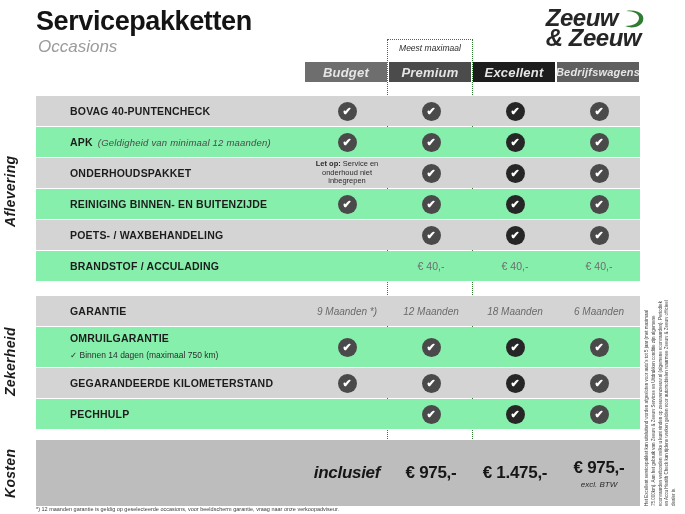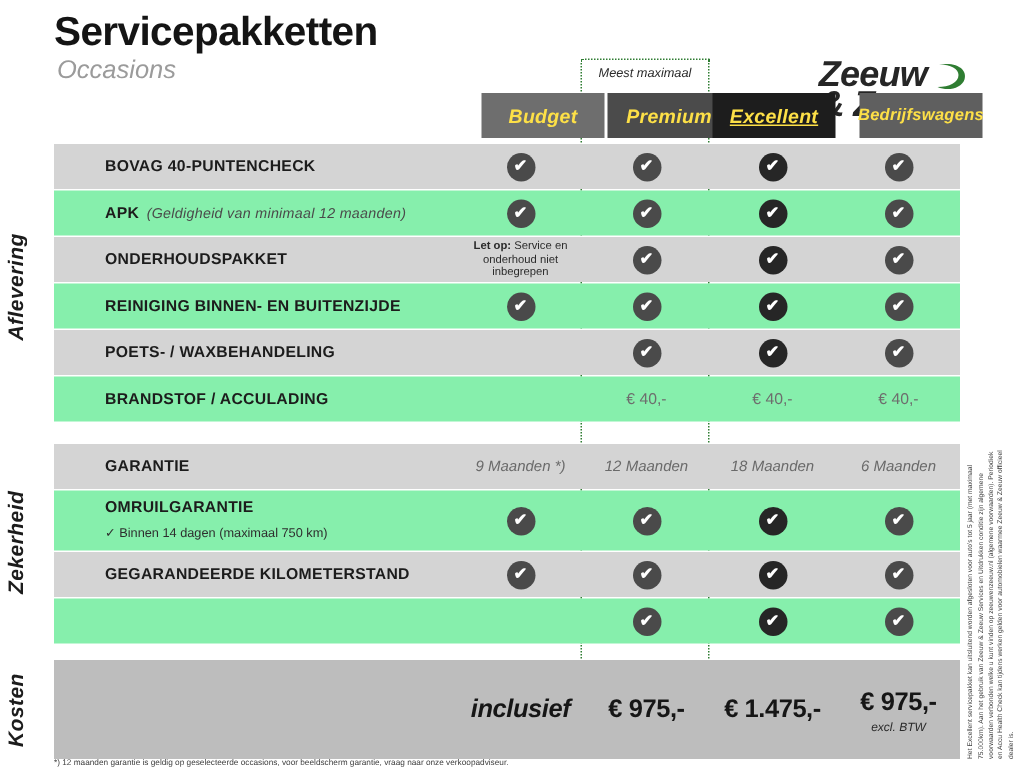--- a/index.html
+++ b/index.html
@@ -18,42 +18,40 @@
     position:absolute;left:36px;top:6px;
     font-size:27px;font-weight:bold;letter-spacing:-0.4px;color:#141414;
   }
   .subtitle{
     position:absolute;left:38px;top:37px;
     font-size:17px;font-style:italic;color:#9b9b9b;font-weight:normal;
   }
   .logo{
     position:absolute;right:44px;top:8px;
     text-align:left;
-    margin-top:32px;
   }
   .logo-l1,.logo-l2{
     font-size:24px;font-weight:bold;font-style:italic;color:#262626;
     line-height:20px;letter-spacing:-0.5px;
   }
   .logo-swoosh{
     position:absolute;right:-4px;top:0px;
     width:22px;height:22px;
   }
 
   
   .colhead{
-    position:absolute;top:62px;height:30px;
-    color:#fde047;font-size:13px;font-weight:bold;font-style:italic;
+    position:absolute;top:62px;height:20px;
+    color:#e5e5e5;font-size:13px;font-weight:bold;font-style:italic;
     display:flex;align-items:center;justify-content:center;
     letter-spacing:0.2px;
-    margin-left:16px;
   }
   .c-budget{left:305px;width:82px;background:#6e6e6e;}
   .c-premium{left:389px;width:82px;background:#4b4b4b;}
-  .c-excellent{left:459px;width:82px;background:#1d1d1d;text-decoration:underline;}
+  .c-excellent{left:473px;width:82px;background:#1d1d1d;}
   .c-bedrijf{left:557px;width:82px;background:#5f5f5f;font-size:11px;}
 
   .meest{
     position:absolute;left:389px;top:43px;width:82px;
     text-align:center;font-size:8.5px;font-style:italic;color:#2b2b2b;
   }
 
   
   .premium-frame{
     position:absolute;left:387px;top:39px;width:86px;height:466px;
@@ -324,20 +322,21 @@
         </div>
       <div class="cell col2">
           <span class="check dark">✔</span>
         </div>
       <div class="cell col3">
           <span class="check">✔</span>
         </div>
     </div>
 
     <div class="row plain" style="top:103px;">
+      <div class="row-label">PECHHULP</div>
       <div class="cell col0"></div>
       <div class="cell col1">
           <span class="check">✔</span>
         </div>
       <div class="cell col2">
           <span class="check dark">✔</span>
         </div>
       <div class="cell col3">
           <span class="check">✔</span>
         </div>

